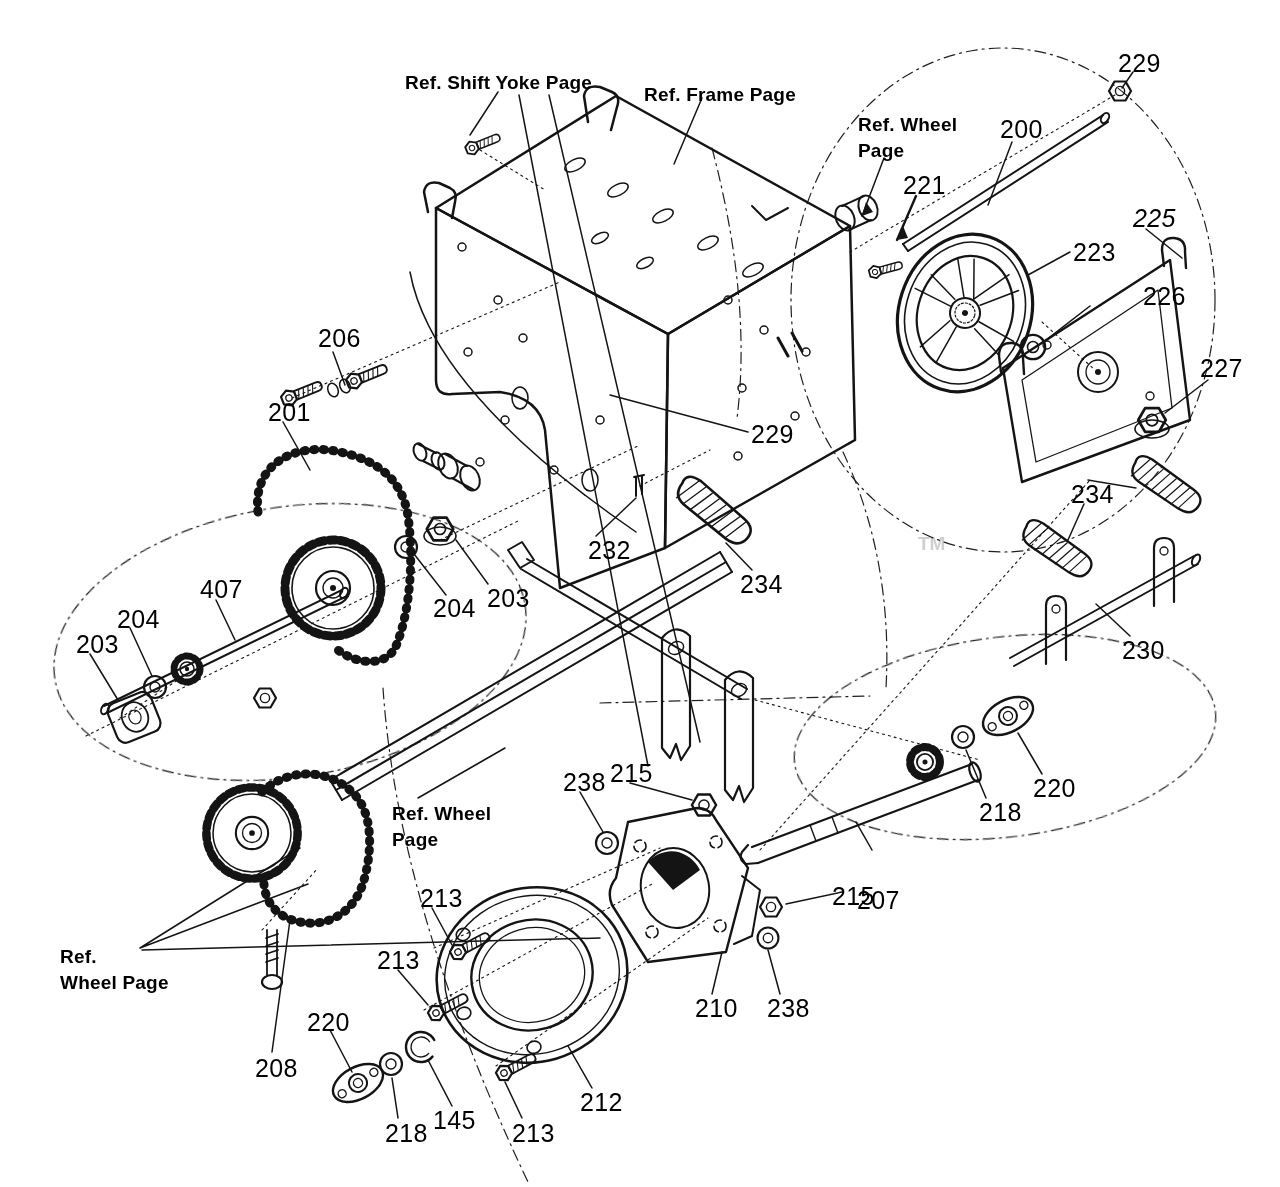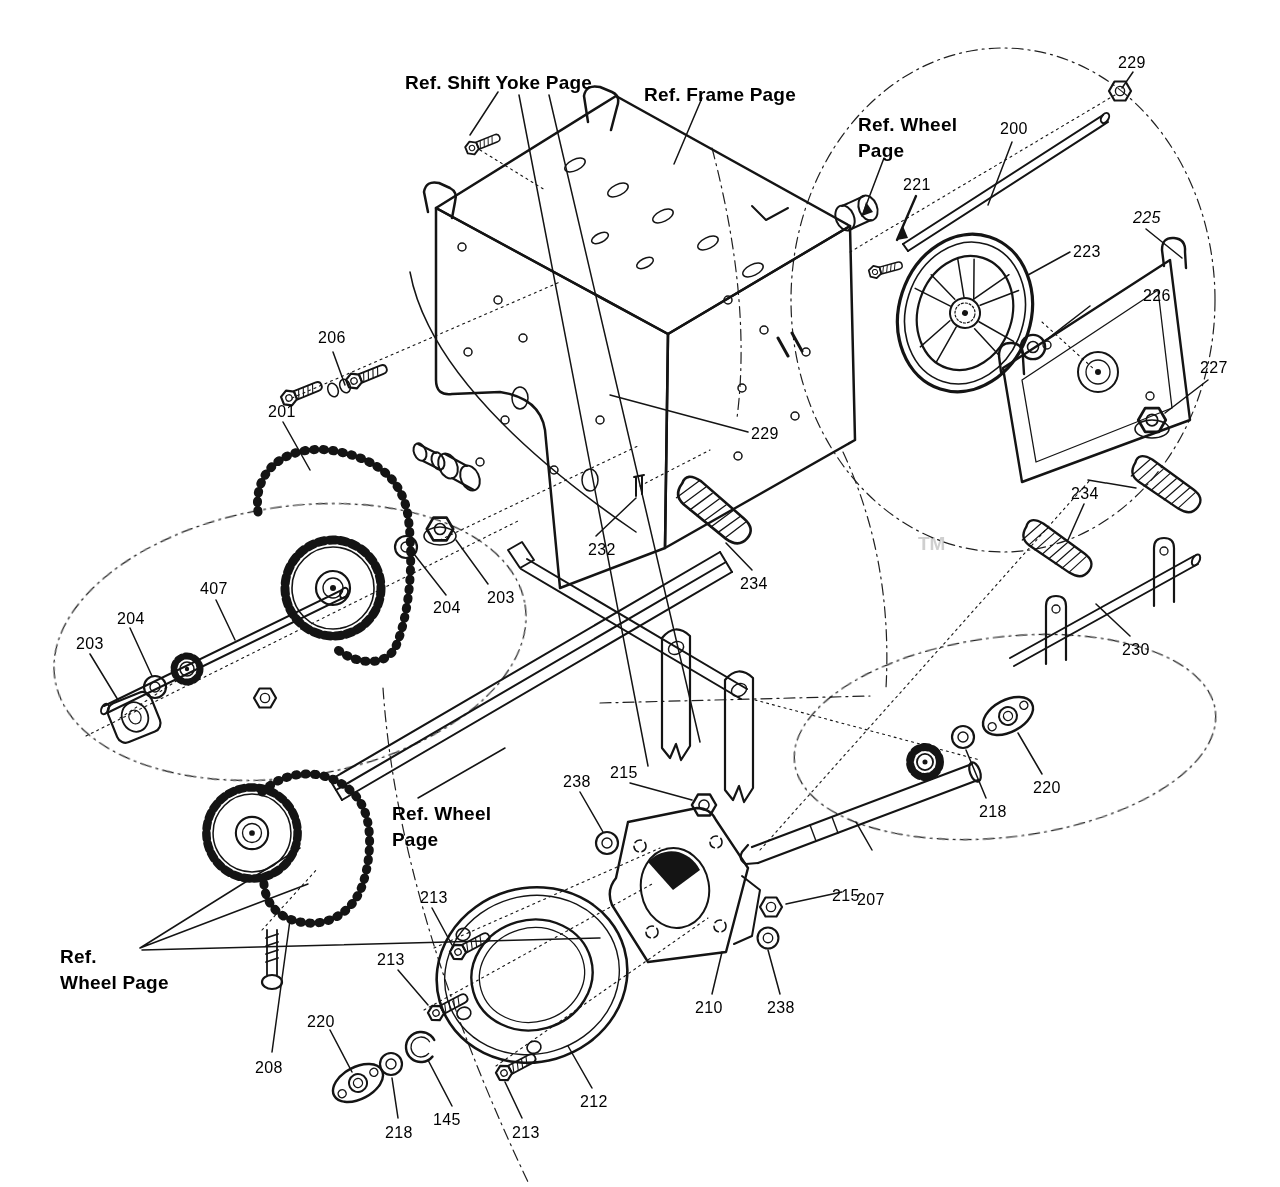--- a/index.html
+++ b/index.html
@@ -2,21 +2,21 @@
 <html><head>
 <meta charset="utf-8">
 <style>
   html,body{margin:0;padding:0;background:#ffffff;}
   .stage{position:relative;width:1280px;height:1187px;background:#fff;overflow:hidden;
          font-family:"Liberation Sans",sans-serif;}
   .watermark{position:absolute;left:310px;top:508px;line-height:1;
              font-family:"DejaVu Serif",serif;font-weight:700;font-size:132px;
              letter-spacing:-3px;color:#d2d2d2;user-select:none;}
   .tm{position:absolute;left:918px;top:533px;font-weight:700;font-size:19px;color:#cfcfcf;}
-  .lbl{position:absolute;font-size:16px;font-weight:400;color:#000;white-space:nowrap;
+  .lbl{position:absolute;font-size:25px;font-weight:400;color:#000;white-space:nowrap;
        line-height:24px;letter-spacing:.4px;}
   .lbl.bold{font-weight:700;font-size:19px;line-height:26px;letter-spacing:.2px;}
   svg{position:absolute;left:0;top:0;}
   .ln *{stroke:#141414;fill:none;stroke-linecap:round;stroke-linejoin:round;}
   .fillb{fill:#141414 !important;stroke:none !important;}
 </style>
 </head>
 <body>
 
 <div class="stage">

